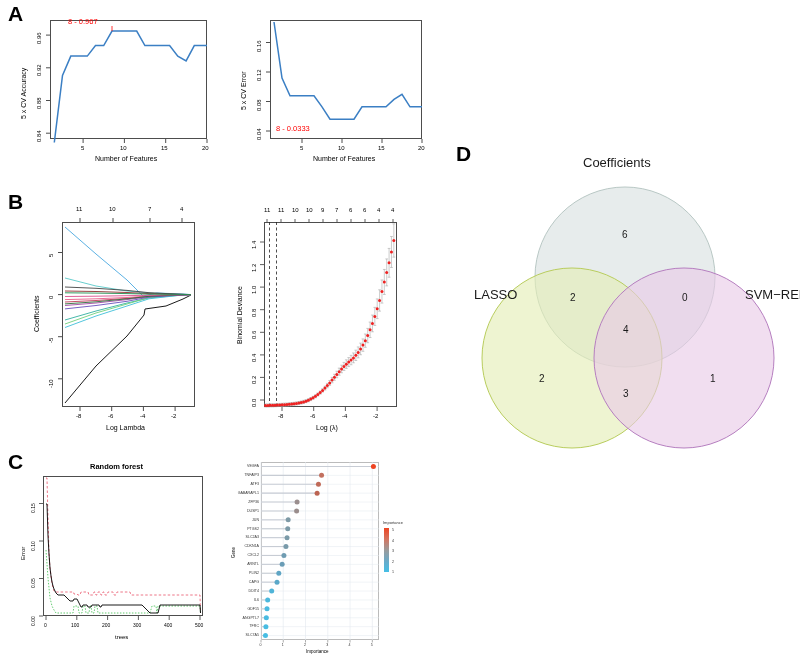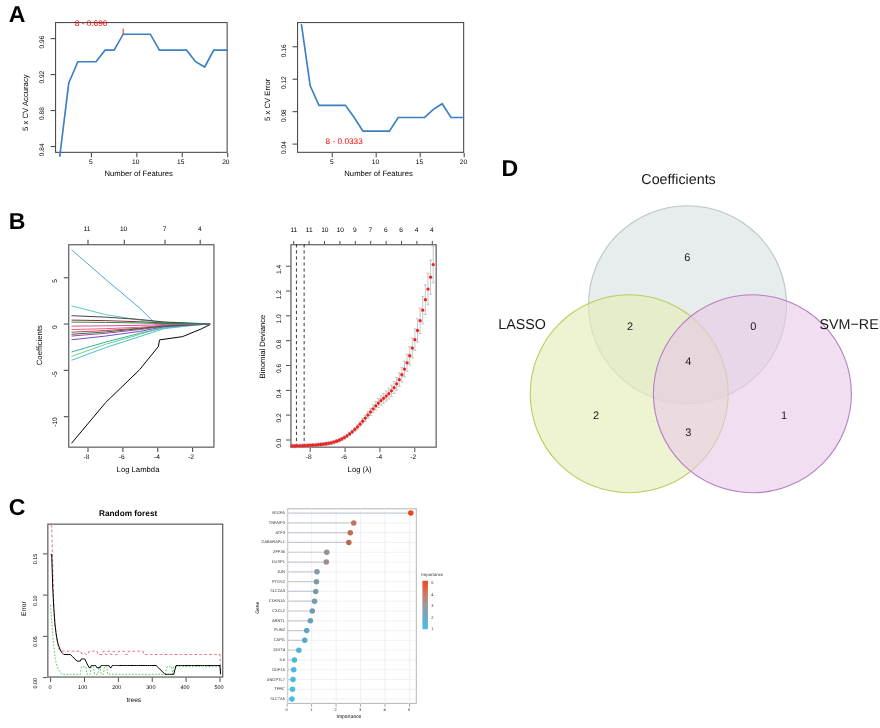--- a/index.html
+++ b/index.html
@@ -46,21 +46,21 @@
   <div class="tick-lab vrot" style="left:26px;top:128px;">0.84</div>
   <div class="tick-lab vrot" style="left:26px;top:95px;">0.88</div>
   <div class="tick-lab vrot" style="left:26px;top:62px;">0.92</div>
   <div class="tick-lab vrot" style="left:26px;top:30px;">0.96</div>
   <div class="tick-lab" style="left:71px;top:131px;">5</div>
   <div class="tick-lab" style="left:110px;top:131px;">10</div>
   <div class="tick-lab" style="left:151px;top:131px;">15</div>
   <div class="tick-lab" style="left:192px;top:131px;">20</div>
   <div class="axis-title vrot" style="left:10px;top:105px;">5 x CV Accuracy</div>
   <div class="axis-title" style="left:85px;top:141px;">Number of Features</div>
-  <div class="red-ann" style="left:58px;top:3px;">8 - 0.696</div>
+  <div class="red-ann" style="left:58px;top:3px;">8 - 0.967</div>
 </div>
 
 <div class="plot" style="left:228px;top:14px;width:200px;height:155px;">
   <div class="frame" style="left:42px;top:6px;width:152px;height:119px;"></div>
   <svg width="200" height="155" style="position:absolute;left:0;top:0;">
     <g stroke="#4d4d4d" stroke-width="1">
       <line x1="38" y1="117" x2="42" y2="117"></line>
       <line x1="38" y1="87.5" x2="42" y2="87.5"></line>
       <line x1="38" y1="58" x2="42" y2="58"></line>
       <line x1="38" y1="28.5" x2="42" y2="28.5"></line>
@@ -74,21 +74,21 @@
   <div class="tick-lab vrot" style="left:28px;top:126px;">0.04</div>
   <div class="tick-lab vrot" style="left:28px;top:97px;">0.08</div>
   <div class="tick-lab vrot" style="left:28px;top:67px;">0.12</div>
   <div class="tick-lab vrot" style="left:28px;top:38px;">0.16</div>
   <div class="tick-lab" style="left:72px;top:131px;">5</div>
   <div class="tick-lab" style="left:110px;top:131px;">10</div>
   <div class="tick-lab" style="left:150px;top:131px;">15</div>
   <div class="tick-lab" style="left:190px;top:131px;">20</div>
   <div class="axis-title vrot" style="left:12px;top:96px;">5 x CV Error</div>
   <div class="axis-title" style="left:85px;top:141px;">Number of Features</div>
-  <div class="red-ann" style="left:68px;top:110px;">8 - 0.0333</div>
+  <div class="red-ann" style="left:48px;top:110px;">8 - 0.0333</div>
 </div>
 
 <div class="panel-letter" style="left:8px;top:190px;">B</div>
 
 <div class="plot" style="left:10px;top:192px;width:215px;height:250px;">
   <div class="frame" style="left:52px;top:30px;width:133px;height:185px;"></div>
   <svg width="215" height="250" style="position:absolute;left:0;top:0;">
 
     <g stroke="#4d4d4d" stroke-width="1">
       <line x1="70" y1="26" x2="70" y2="30"></line>
@@ -602,21 +602,21 @@
 
 <div class="plot" style="left:440px;top:130px;width:360px;height:330px;">
   <svg width="360" height="330" style="position:absolute;left:0;top:0;">
     <g>
       <circle cx="185" cy="147" r="90" fill="#dfe6e5" fill-opacity="0.75" stroke="#b9c8c5" stroke-width="1"></circle>
       <circle cx="132" cy="228" r="90" fill="#e4eeb4" fill-opacity="0.62" stroke="#b9cd5e" stroke-width="1"></circle>
       <circle cx="244" cy="228" r="90" fill="#e8c9e7" fill-opacity="0.62" stroke="#b67fc0" stroke-width="1"></circle>
     </g>
   </svg>
   <div class="venn-label" style="left:143px;top:25px;">Coefficients</div>
-  <div class="venn-label" style="left:13px;top:157px;">LASSO</div>
+  <div class="venn-label" style="left:34px;top:157px;">LASSO</div>
   <div class="venn-label" style="left:305px;top:157px;">SVM−REF</div>
   <div class="venn-num" style="left:182px;top:99px;">6</div>
   <div class="venn-num" style="left:130px;top:162px;">2</div>
   <div class="venn-num" style="left:242px;top:162px;">0</div>
   <div class="venn-num" style="left:183px;top:194px;">4</div>
   <div class="venn-num" style="left:99px;top:243px;">2</div>
   <div class="venn-num" style="left:270px;top:243px;">1</div>
   <div class="venn-num" style="left:183px;top:258px;">3</div>
 </div>
 

